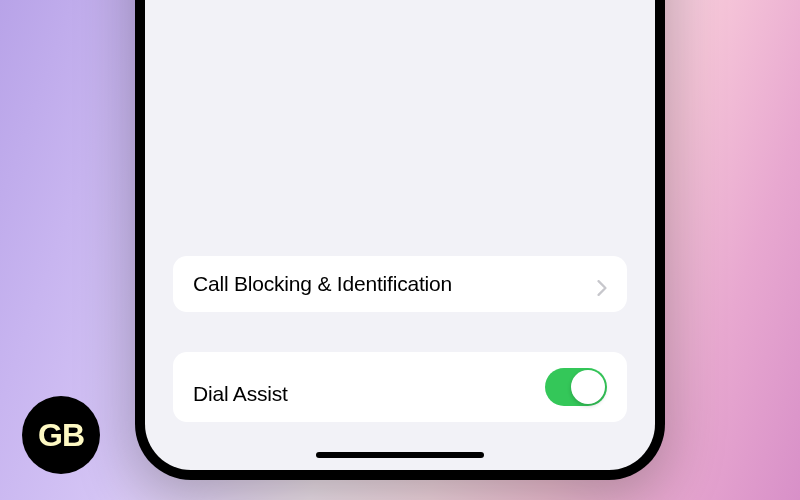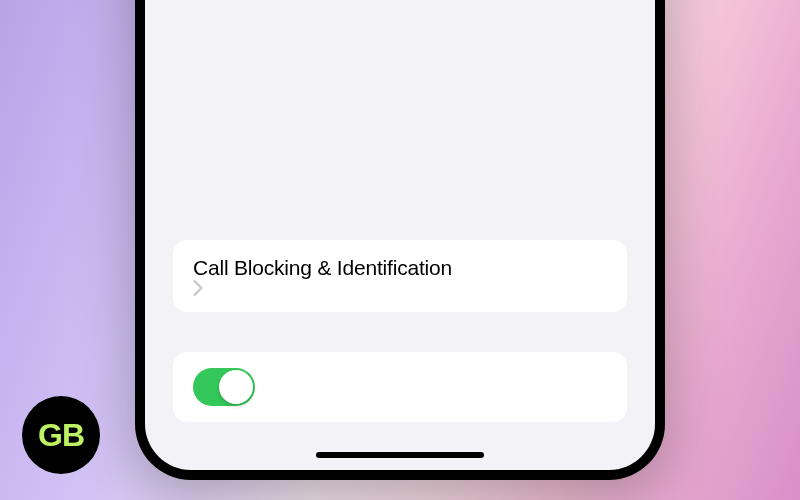--- a/index.html
+++ b/index.html
@@ -42,26 +42,25 @@
       padding-bottom: 48px;
     }
     .settings-group {
       background: #fff;
       border-radius: 14px;
       overflow: hidden;
       margin-bottom: 40px;
     }
     .settings-row {
       display: flex;
-      align-items: flex-start;
+      align-items: flex-end;
       justify-content: space-between;
       padding: 16px 20px;
       border-bottom: 1px solid #e5e5ea;
       min-height: 56px;
-      flex-direction: column;
     }
     .settings-row:last-child { border-bottom: none; }
     .row-label {
       font-size: 21px;
       color: #000;
       font-weight: 400;
       letter-spacing: -0.2px;
     }
     .chevron {
       color: #c7c7cc;
@@ -111,21 +110,21 @@
       bottom: 26px;
       width: 78px;
       height: 78px;
       background: #000;
       border-radius: 50%;
       display: flex;
       align-items: center;
       justify-content: center;
     }
     .badge-text {
-      color: #bef264;
+      color: #fef9c3;
       font-weight: 800;
       font-size: 32px;
       letter-spacing: -1px;
       font-family: Arial, sans-serif;
     }
   </style>
 </head>
 <body>
 
 <div class="phone-frame">
@@ -139,20 +138,21 @@
           <span class="chevron">
             <svg viewBox="0 0 8 14" fill="none">
                 <path d="M1 1l6 6-6 6" stroke="currentColor" stroke-width="2" stroke-linecap="round" stroke-linejoin="round"></path>
               </svg>
           </span>
         </div>
       </div>
 
       <div class="settings-group section-single">
         <div class="settings-row">
+          <span class="row-label">Dial Assist</span>
           <div class="toggle">
             <div class="toggle-knob"></div>
           </div>
         </div>
       </div>
 
     </div>
     <div class="home-indicator"></div>
   </div>
 </div>

